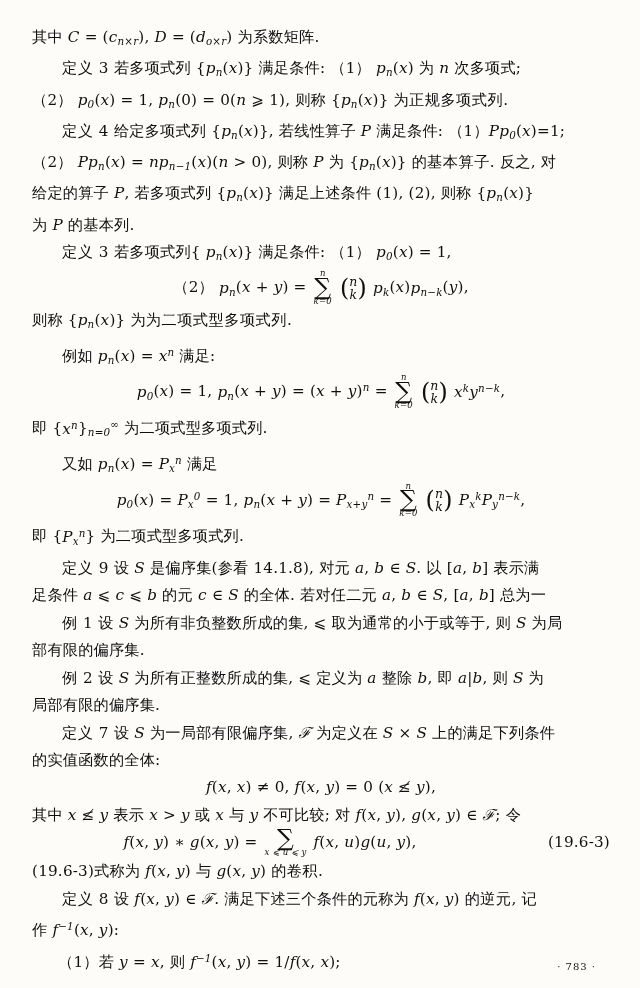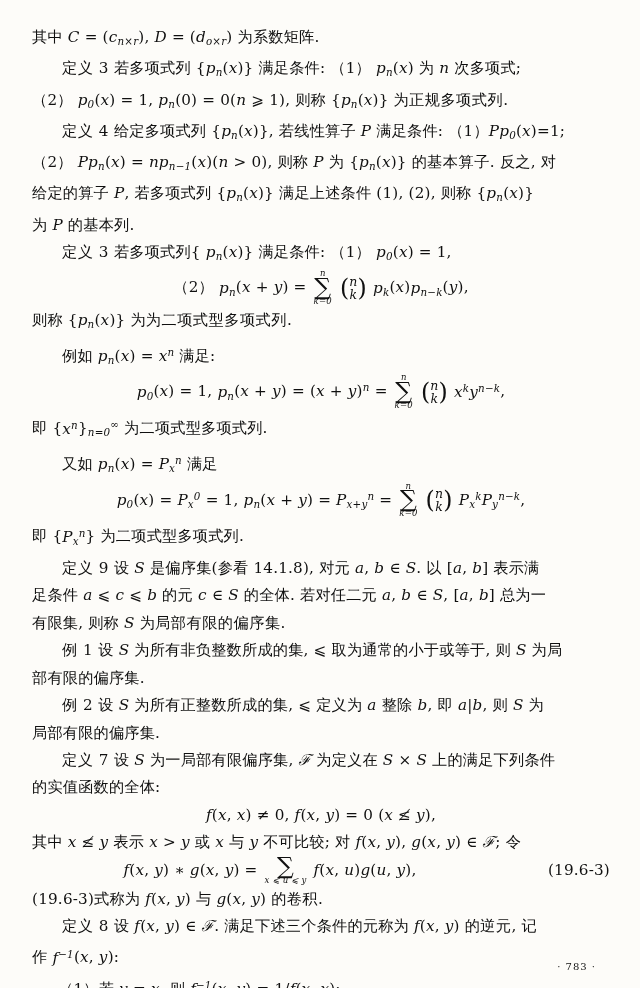--- a/index.html
+++ b/index.html
@@ -206,23 +206,20 @@
       即 {<span class="math">P<sub>x</sub><sup>n</sup></span>} 为二项式型多项式列.
     </div>
 
     <div class="line indent">
       <b class="term">定义 9</b>
       设 <span class="math">S</span> 是偏序集(参看 14.1.8), 对元 <span class="math">a</span>, <span class="math">b</span> ∈ <span class="math">S</span>. 以 [<span class="math">a</span>, <span class="math">b</span>] 表示满
     </div>
     <div class="line">
       足条件 <span class="math">a</span> ⩽ <span class="math">c</span> ⩽ <span class="math">b</span> 的元 <span class="math">c</span> ∈ <span class="math">S</span> 的全体. 若对任二元 <span class="math">a</span>, <span class="math">b</span> ∈ <span class="math">S</span>, [<span class="math">a</span>, <span class="math">b</span>] 总为一
     </div>
-    <div class="line">
-      有限集, 则称 <span class="math">S</span> 为<b class="term">局部有限的偏序集</b>.
-    </div>
 
     <div class="line indent">
       <b class="term">例 1</b>
       设 <span class="math">S</span> 为所有非负整数所成的集, ⩽ 取为通常的小于或等于, 则 <span class="math">S</span> 为局
     </div>
     <div class="line">
       部有限的偏序集.
     </div>
 
     <div class="line indent">

